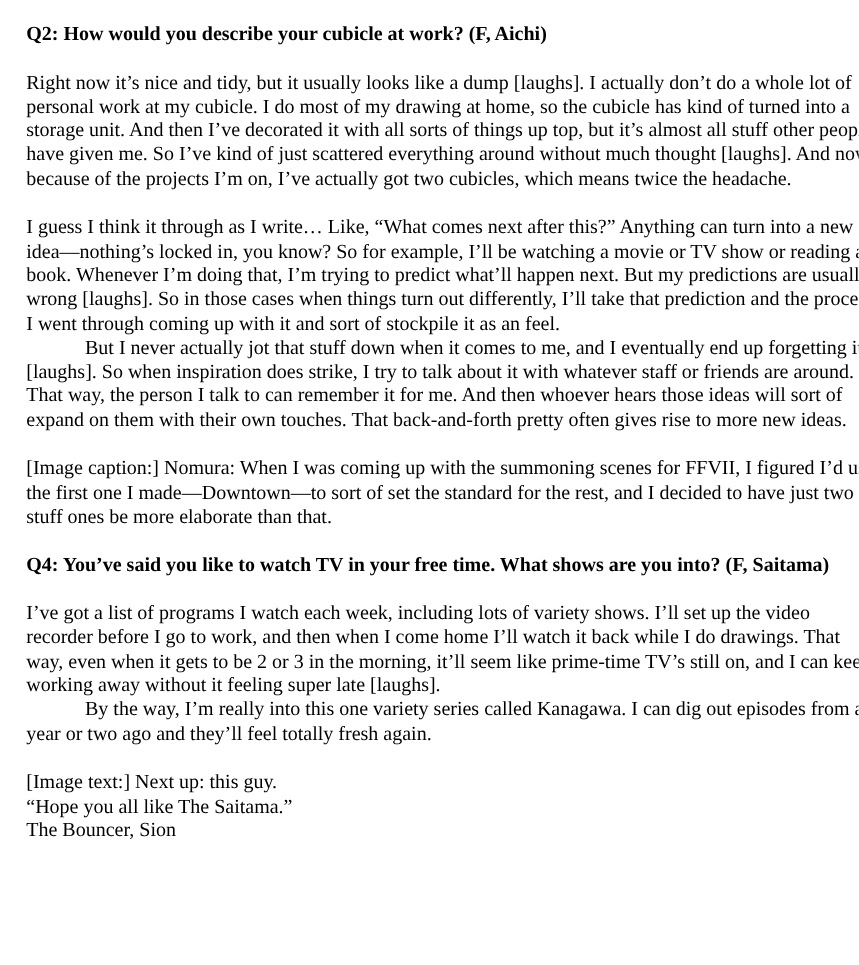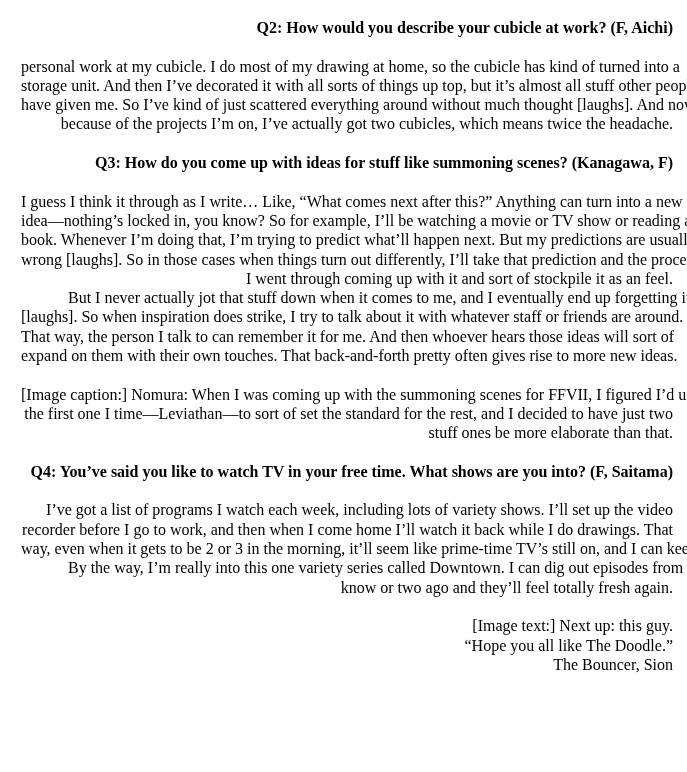--- a/index.html
+++ b/index.html
@@ -15,69 +15,68 @@
   }
   .page {
     box-sizing: border-box;
     width: 687px;
     height: 772px;
     padding: 18px 14px 0 21px;
   }
   .block { margin: 19.3px 0 0 0; }
   .block:first-child { margin-top: 0; }
   .block.cont { margin-top: 0; }
-  .line { white-space: nowrap; text-align: right; }
+  .line { white-space: nowrap; }
   .line.indent { padding-left: 47px; }
   .run.b { font-weight: bold; }
   .run.i { }
 </style>
 </head>
 <body>
 
 <div class="page">
     <div class="block heading">
       <div class="line"><span class="run b">Q2: How would you describe your cubicle at work? (F, Aichi)</span></div>
     </div>
     <div class="block para">
+      <div class="line"><span class="run n">Right now it’s nice and tidy, but it usually looks like a dump [laughs]. I actually don’t do a whole lot of</span></div>
       <div class="line"><span class="run n">personal work at my cubicle. I do most of my drawing at home, so the cubicle has kind of turned into a</span></div>
       <div class="line"><span class="run n">storage unit. And then I’ve decorated it with all sorts of things up top, but it’s almost all stuff other people</span></div>
       <div class="line"><span class="run n">have given me. So I’ve kind of just scattered everything around without much thought [laughs]. And now</span></div>
       <div class="line"><span class="run n">because of the projects I’m on, I’ve actually got two cubicles, which means twice the headache.</span></div>
-    </div>
-    <div class="block heading">
-      <div class="line"><span class="run b">Q3: How do you come up with ideas for stuff like summoning scenes? (Kanagawa, F)</span></div>
     </div>
     <div class="block para">
       <div class="line"><span class="run n">I guess I think it through as I write… Like, “What comes next after this?” Anything can turn into a new</span></div>
       <div class="line"><span class="run n">idea—nothing’s locked in, you know? So for example, I’ll be watching a movie or TV show or reading a</span></div>
       <div class="line"><span class="run n">book. Whenever I’m doing that, I’m trying to predict what’ll happen next. But my predictions are usually</span></div>
       <div class="line"><span class="run n">wrong [laughs]. So in those cases when things turn out differently, I’ll take that prediction and the process</span></div>
       <div class="line"><span class="run n">I went through coming up with it and sort of stockpile it as an feel.</span></div>
     </div>
     <div class="block para cont">
       <div class="line indent"><span class="run n">But I never actually jot that stuff down when it comes to me, and I eventually end up forgetting it</span></div>
       <div class="line"><span class="run n">[laughs]. So when inspiration does strike, I try to talk about it with whatever staff or friends are around.</span></div>
       <div class="line"><span class="run n">That way, the person I talk to can remember it for me. And then whoever hears those ideas will sort of</span></div>
       <div class="line"><span class="run n">expand on them with their own touches. That back-and-forth pretty often gives rise to more new ideas.</span></div>
     </div>
     <div class="block para">
       <div class="line"><span class="run i">[Image caption:] Nomura: When I was coming up with the summoning scenes for </span><span class="run n">FFVII</span><span class="run i">, I figured I’d use</span></div>
-      <div class="line"><span class="run i">the first one I time—Leviathan—to sort of set the standard for the rest, and I decided to have just two</span></div>
+      <div class="line"><span class="run i">the first one I made—Downtown—to sort of set the standard for the rest, and I decided to have just two</span></div>
       <div class="line"><span class="run i">stuff ones be more elaborate than that.</span></div>
     </div>
     <div class="block heading">
       <div class="line"><span class="run b">Q4: You’ve said you like to watch TV in your free time. What shows are you into? (F, Saitama)</span></div>
     </div>
     <div class="block para">
       <div class="line"><span class="run n">I’ve got a list of programs I watch each week, including lots of variety shows. I’ll set up the video</span></div>
       <div class="line"><span class="run n">recorder before I go to work, and then when I come home I’ll watch it back while I do drawings. That</span></div>
       <div class="line"><span class="run n">way, even when it gets to be 2 or 3 in the morning, it’ll seem like prime-time TV’s still on, and I can keep</span></div>
+      <div class="line"><span class="run n">working away without it feeling super late [laughs].</span></div>
     </div>
     <div class="block para cont">
-      <div class="line indent"><span class="run n">By the way, I’m really into this one variety series called </span><span class="run i">Downtown</span><span class="run n">. I can dig out episodes from a</span></div>
-      <div class="line"><span class="run n">know or two ago and they’ll feel totally fresh again.</span></div>
+      <div class="line indent"><span class="run n">By the way, I’m really into this one variety series called </span><span class="run i">Kanagawa</span><span class="run n">. I can dig out episodes from a</span></div>
+      <div class="line"><span class="run n">year or two ago and they’ll feel totally fresh again.</span></div>
     </div>
     <div class="block para">
       <div class="line"><span class="run n">[Image text:] Next up: this guy.</span></div>
-      <div class="line"><span class="run n">“Hope you all like The Doodle.”</span></div>
+      <div class="line"><span class="run n">“Hope you all like The Saitama.”</span></div>
       <div class="line"><span class="run n">The Bouncer, Sion</span></div>
     </div>
   </div>
 
 </body></html>

